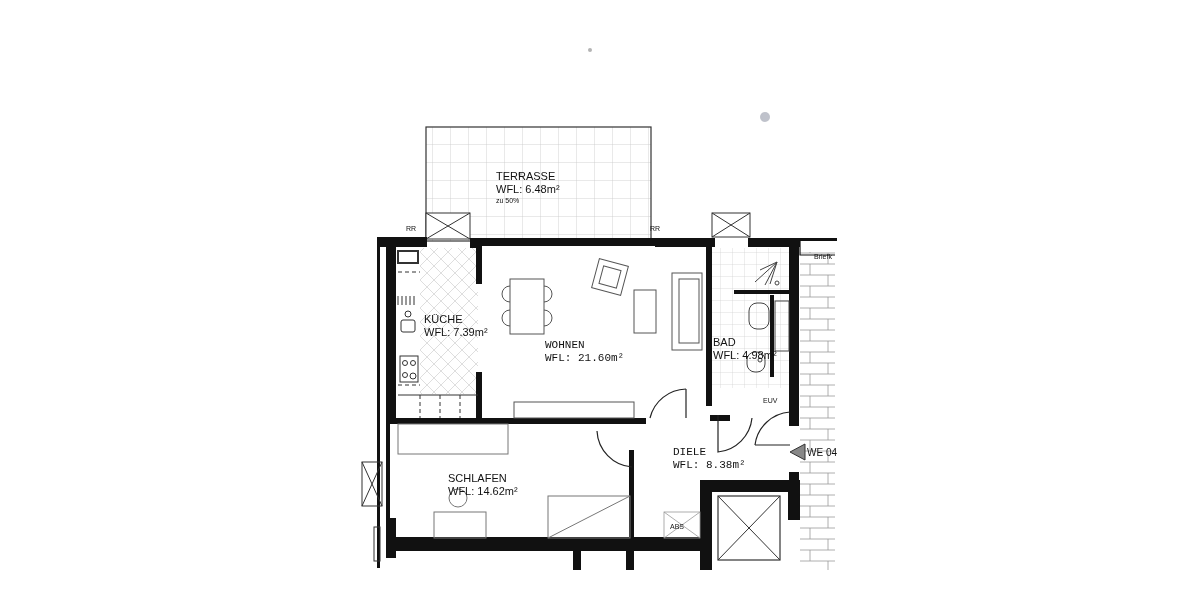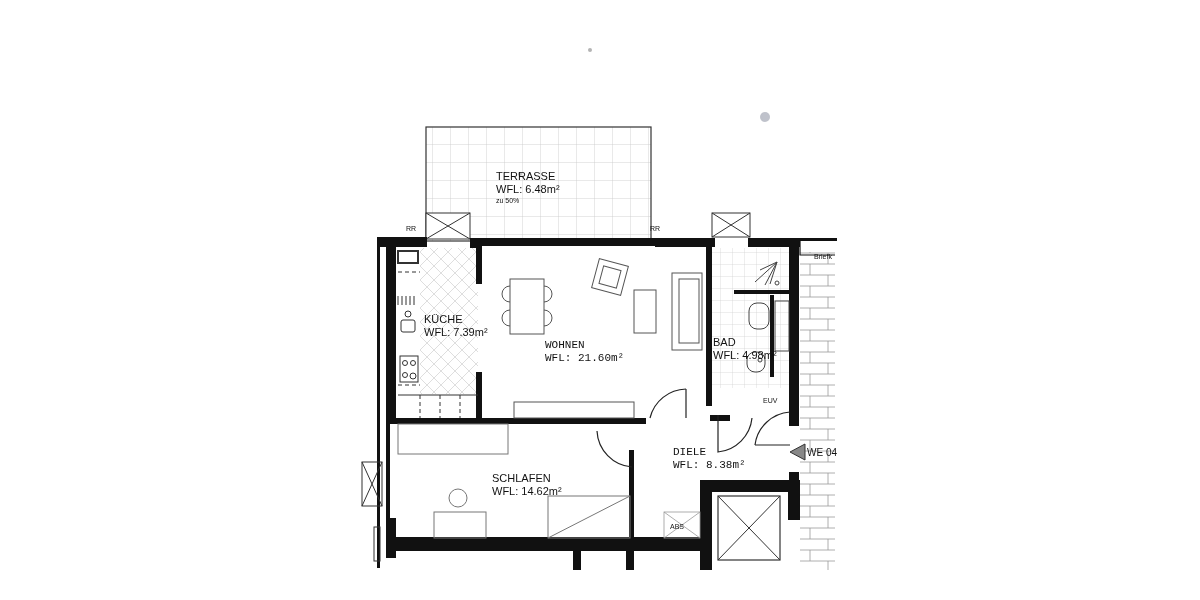--- a/index.html
+++ b/index.html
@@ -183,21 +183,21 @@
   <span class="area">WFL: 21.60m²</span>
 </div>
 <div class="lbl" style="left:713px;top:336px;">
   <span class="name">BAD</span>
   <span class="area">WFL: 4.98m²</span>
 </div>
 <div class="lbl" style="left:673px;top:446px;font-family:Liberation Mono, monospace;">
   <span class="name">DIELE</span>
   <span class="area">WFL: 8.38m²</span>
 </div>
-<div class="lbl" style="left:492px;top:472px;">
+<div class="lbl" style="left:448px;top:472px;">
   <span class="name">SCHLAFEN</span>
   <span class="area">WFL: 14.62m²</span>
 </div>
 
 <div class="lbl" style="left:807px;top:446px;font-size:10px;">WE 04</div>
 <div class="lbl tiny" style="left:406px;top:222px;">RR</div>
 <div class="lbl tiny" style="left:650px;top:222px;">RR</div>
 <div class="lbl tiny" style="left:814px;top:250px;">Briefk</div>
 <div class="lbl tiny" style="left:763px;top:394px;">EUV</div>
 <div class="lbl tiny" style="left:670px;top:520px;">ABS</div>

